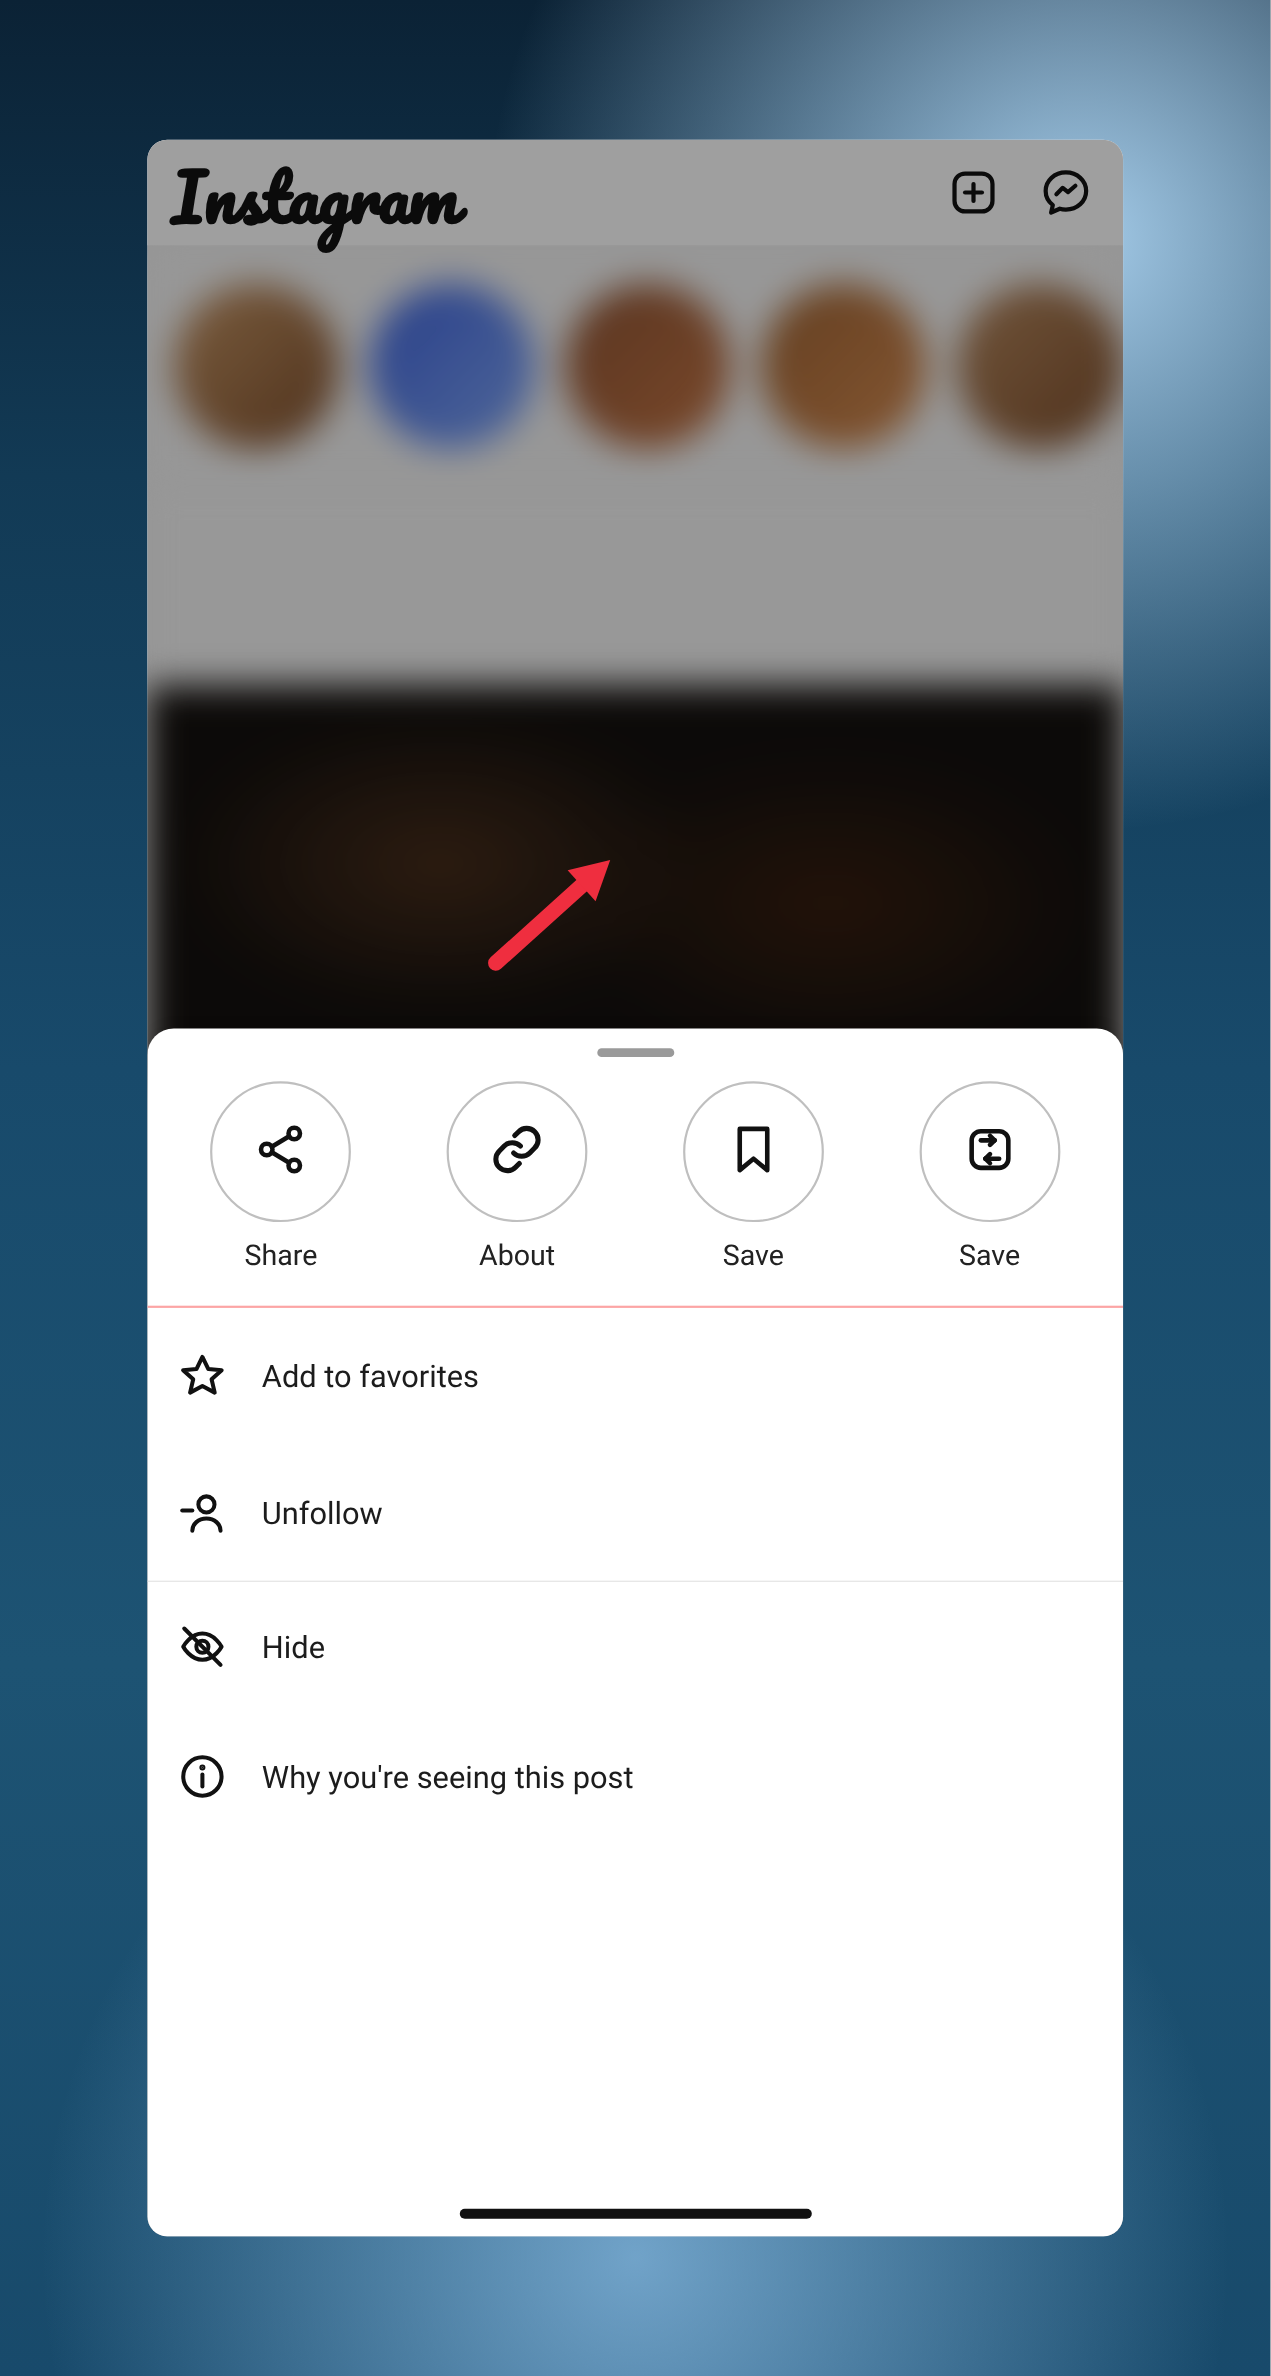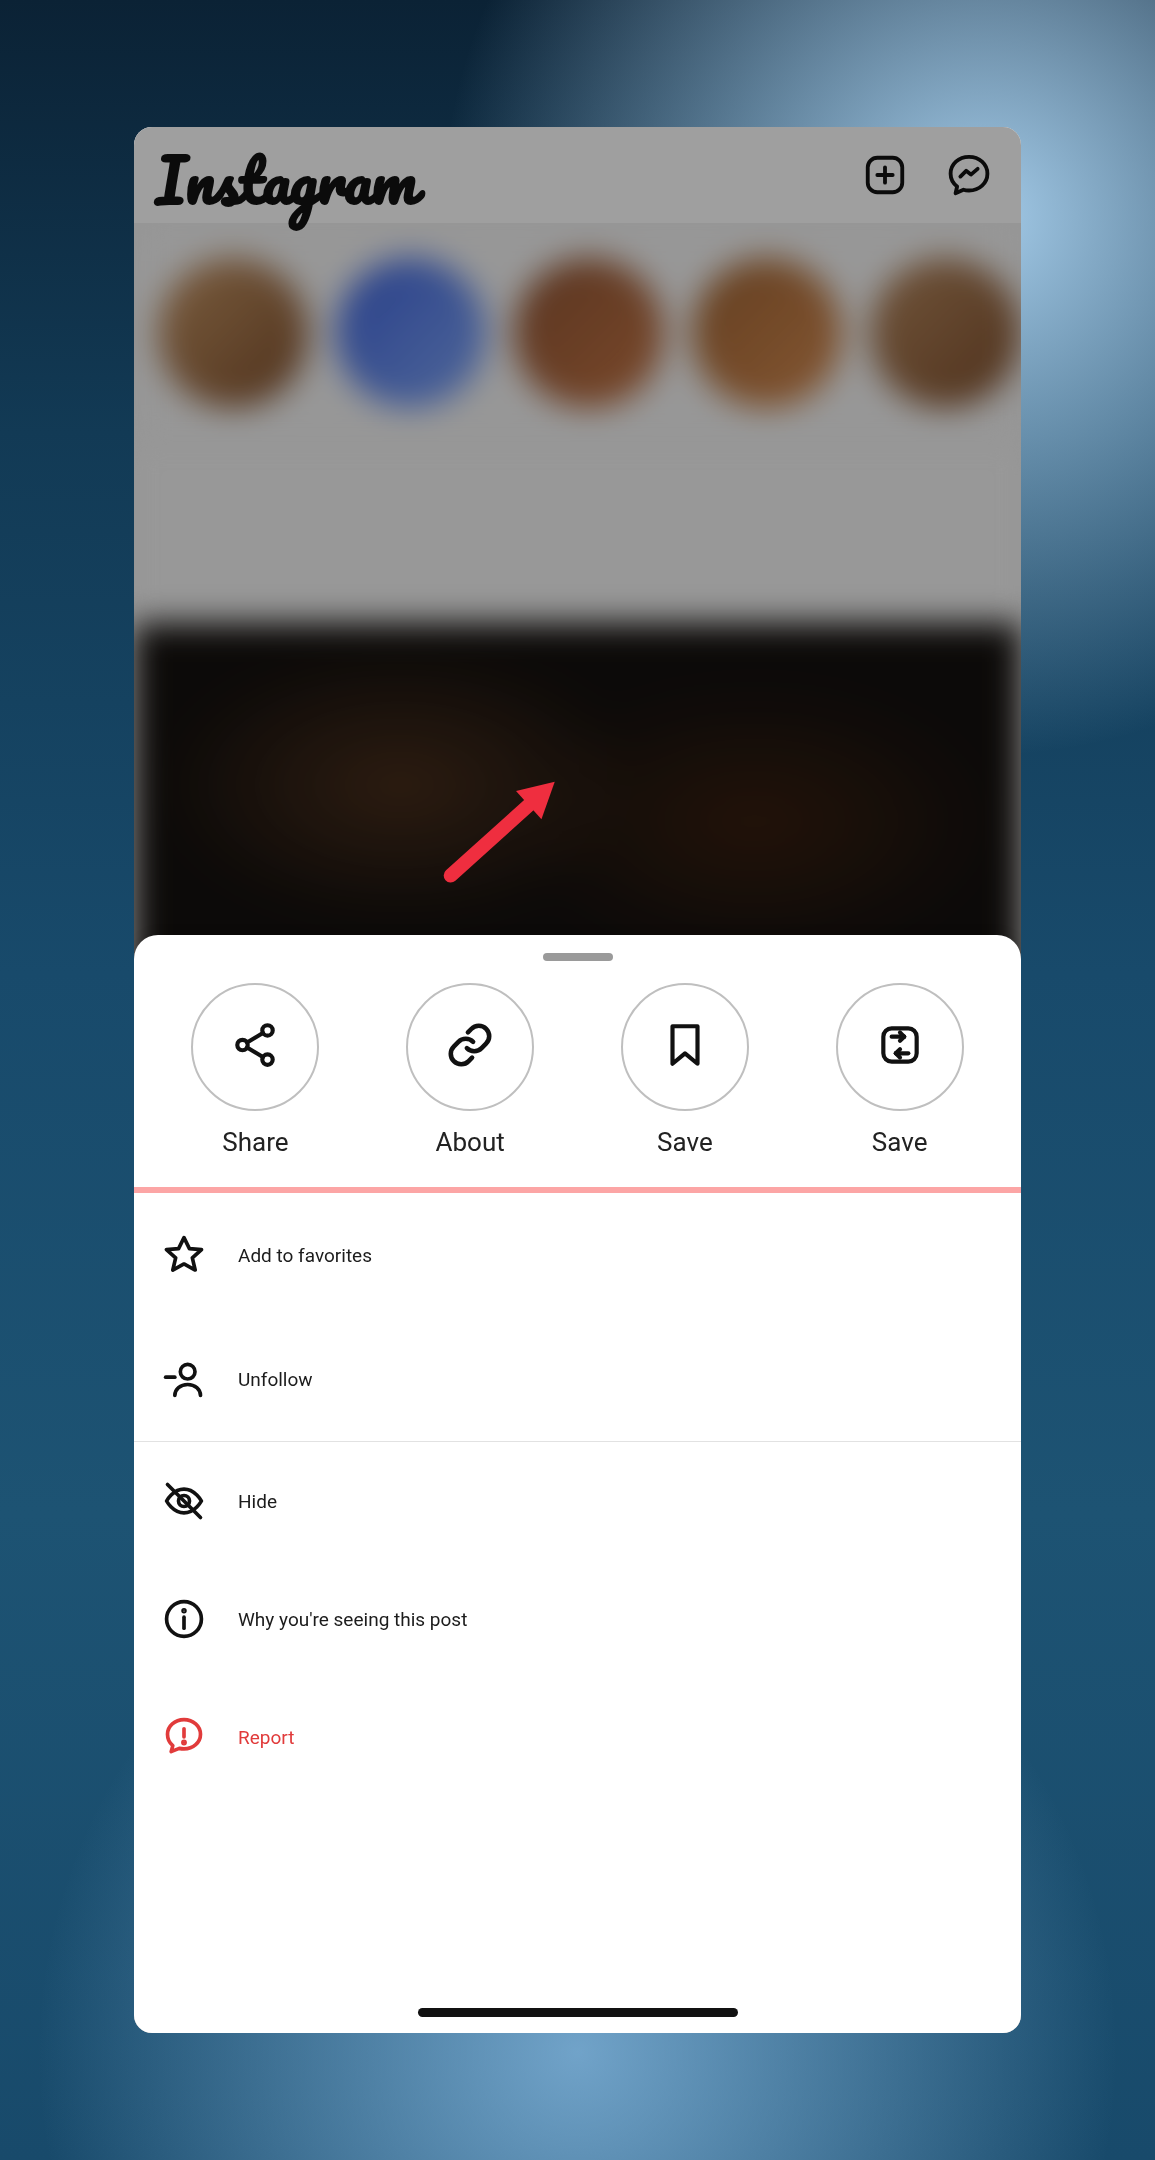--- a/index.html
+++ b/index.html
@@ -67,34 +67,34 @@
     background:#fff;border-top-left-radius:24px;border-top-right-radius:24px;
     box-shadow:0 -2px 12px rgba(0,0,0,0.08);
     display:flex;flex-direction:column;
   }
   .grabber{
     width:70px;height:8px;background:#9a9a9a;border-radius:4px;
     margin:18px auto 22px;flex:none;
   }
   .action-row{
     display:flex;justify-content:space-around;align-items:flex-start;
-    padding:0 14px 30px;border-bottom:6px solid #fca5a5;
+    padding:0 14px 30px;border-bottom:2px solid #fca5a5;
   }
   .action-item{display:flex;flex-direction:column;align-items:center;width:150px;}
   .circle{
     width:124px;height:124px;border-radius:50%;border:2px solid #bfbfbf;
     display:flex;align-items:center;justify-content:center;margin-bottom:16px;
   }
   .circle svg{width:50px;height:50px;}
   .action-label{font-size:26px;color:#222;}
 
   .menu-group{border-bottom:1px solid #e2e2e2;}
   .menu-item{
     display:flex;align-items:center;height:124px;padding:0 28px;box-sizing:border-box;
-    font-size:19px;color:#1c1c1c;
+    font-size:28px;color:#1c1c1c;
   }
   .menu-item.sm{height:118px;}
   .menu-item .mi-icon{width:44px;height:44px;margin-right:32px;display:flex;align-items:center;justify-content:center;}
   .menu-item .mi-icon svg{width:44px;height:44px;}
   .menu-item.report{color:#e13b3b;}
   .menu-item.report svg *{stroke:#e13b3b;}
 
   .home-bar{
     position:absolute;left:50%;bottom:18px;transform:translateX(-50%);
     width:320px;height:9px;border-radius:5px;background:#111;
@@ -239,30 +239,20 @@
         <div class="menu-item sm">
           <span class="mi-icon">
             <svg viewBox="0 0 24 24" fill="none" stroke="#111" stroke-width="2" stroke-linecap="round" stroke-linejoin="round">
               <circle cx="12" cy="12" r="9.5"></circle>
               <line x1="12" y1="11" x2="12" y2="17"></line>
               <circle cx="12" cy="7.5" r="0.5" fill="#111"></circle>
             </svg>
           </span>
           <span>Why you're seeing this post</span>
         </div>
-        <div class="menu-item sm report">
-          <span class="mi-icon">
-            <svg viewBox="0 0 24 24" fill="none" stroke="#e13b3b" stroke-width="2" stroke-linecap="round" stroke-linejoin="round">
-              <path d="M12 2.5c5 0 9 3.5 9 8 0 4.5-4 8-9 8-.9 0-1.8-.1-2.6-.3L5 20l.9-3.3C4 15.2 3 13 3 10.5 3 6 7 2.5 12 2.5z"></path>
-              <line x1="12" y1="7.5" x2="12" y2="12"></line>
-              <circle cx="12" cy="15" r="0.6" fill="#e13b3b"></circle>
-            </svg>
-          </span>
-          <span>Report</span>
-        </div>
       </div>
 
       <div class="home-bar"></div>
     </div>
 
     <div class="arrow" style="left:280px;top:620px">
       <svg width="170" height="170" viewBox="0 0 170 170">
         <defs></defs>
         <g transform="rotate(-42 85 85)">
           <line x1="20" y1="85" x2="130" y2="85" stroke="#ef2e3f" stroke-width="14" stroke-linecap="round"></line>

